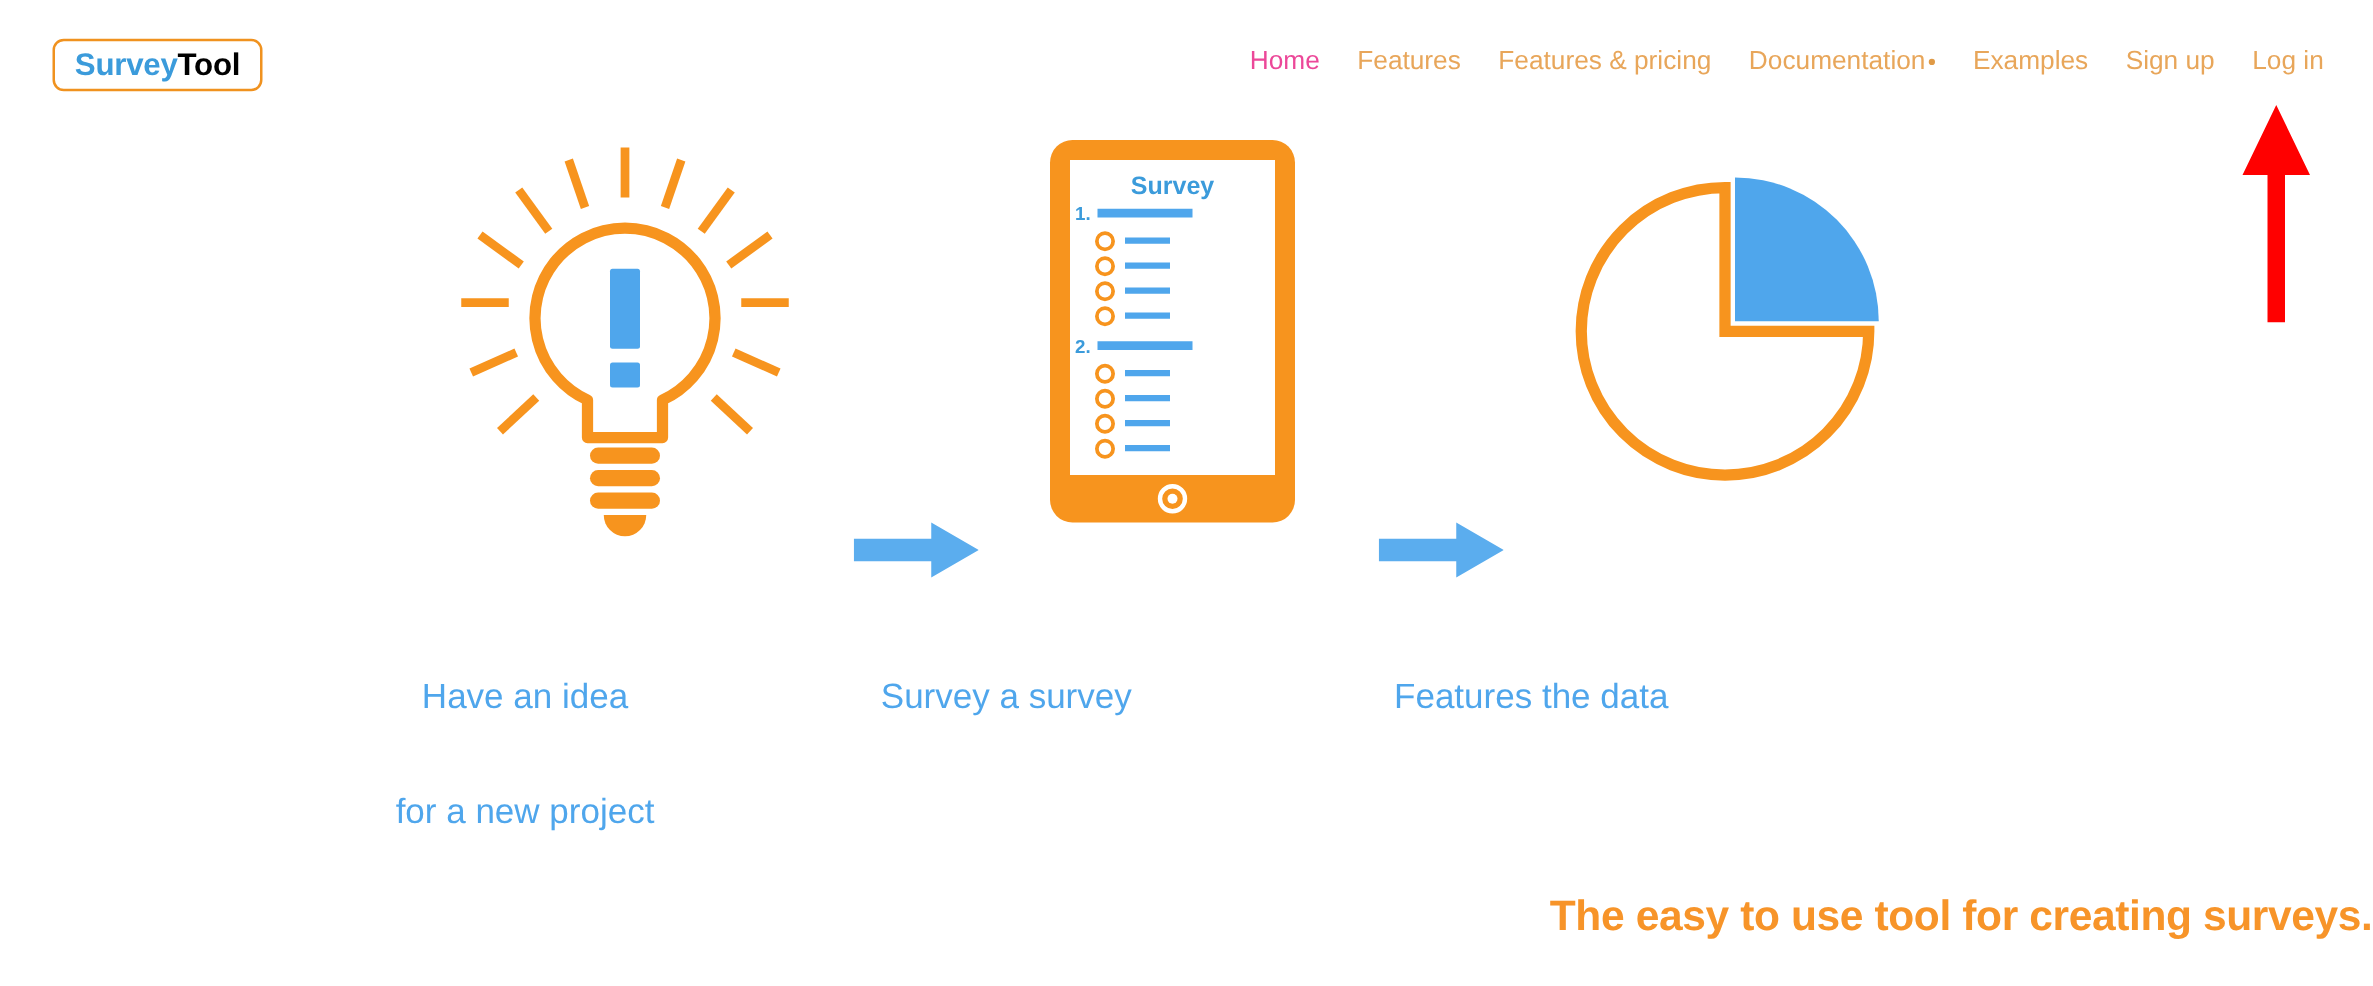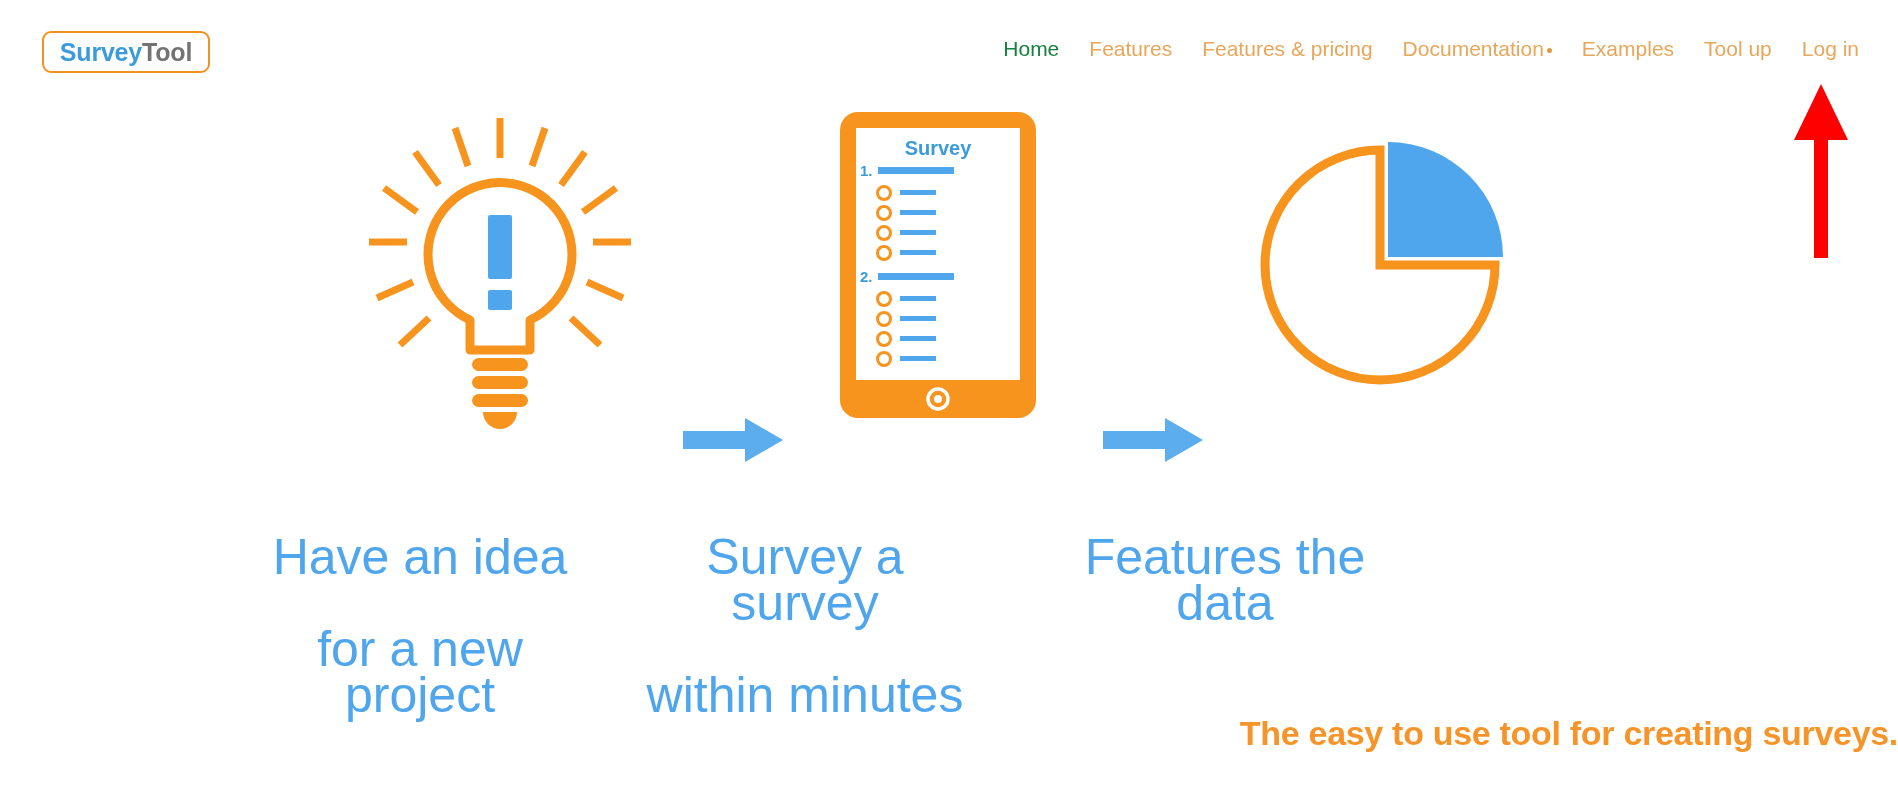--- a/index.html
+++ b/index.html
@@ -39,41 +39,41 @@
     cursor: pointer;
   }
   .logo-text {
     font-size: 25px;
     font-weight: bold;
     letter-spacing: -0.2px;
     line-height: 1;
     white-space: nowrap;
   }
   .logo-survey { color: #3B9BDB; }
-  .logo-tool   { color: #737373; }
+  .logo-tool   { color: #000000; }
 
   .nav {
     position: absolute;
     right: 24px;
     top: 36px;
     display: flex;
     align-items: baseline;
     gap: 0px;
     white-space: nowrap;
   }
   .nav-item {
     font-size: 21px;
     color: #E8A65A;
     padding: 0 15px;
     cursor: pointer;
     text-decoration: none;
     line-height: 26px;
     font-family: "Liberation Sans", sans-serif;
   }
-  .nav-item.active { color: #15803d; }
+  .nav-item.active { color: #ec4899; }
   .nav-caret {
     display: inline-block;
     width: 5px;
     height: 5px;
     border-radius: 50%;
     background: #E09A46;
     margin-left: 3px;
     vertical-align: middle;
   }
 
@@ -141,21 +141,21 @@
     position: absolute;
     top: 488px;
     left: 0;
     width: 1898px;
     height: 110px;
   }
   .caption {
     position: absolute;
     text-align: center;
     color: #4FA6EC;
-    font-size: 50px;
+    font-size: 28px;
     line-height: 46px;
     font-family: "Liberation Sans", sans-serif;
     font-weight: normal;
     white-space: pre-line;
   }
   .caption-1 { left: 255px;  top: 0; width: 330px; }
   .caption-2 { left: 640px;  top: 0; width: 330px; }
   .caption-3 { left: 1040px; top: 0; width: 370px; }
 
   
@@ -180,21 +180,21 @@
   <div class="logo-box">
     <span class="logo-text"><span class="logo-survey">Survey</span><span class="logo-tool">Tool</span></span>
   </div>
 
   <nav class="nav">
     <a class="nav-item active" href="#">Home</a>
     <a class="nav-item" href="#">Features</a>
     <a class="nav-item" href="#">Features &amp; pricing</a>
     <a class="nav-item" href="#"><span>Documentation</span><span class="nav-caret"></span></a>
     <a class="nav-item" href="#">Examples</a>
-    <a class="nav-item" href="#">Tool up</a>
+    <a class="nav-item" href="#">Sign up</a>
     <a class="nav-item" href="#">Log in</a>
   </nav>
 </div>
 
 <svg class="annot-arrow" viewBox="0 0 56 176">
   <polygon points="28,2 55,58 35,58 35,176 21,176 21,58 1,58" fill="#FF0000"></polygon>
 </svg>
 
 <div class="steps">
 
@@ -284,20 +284,19 @@
   </svg>
 </div>
 
 <div class="captions">
   <div class="caption caption-1">
     <div>Have an idea</div>
     <div>for a new project</div>
   </div>
   <div class="caption caption-2">
     <div>Survey a survey</div>
-    <div>within minutes</div>
   </div>
   <div class="caption caption-3">
     <div>Features the data</div>
   </div>
 </div>
 
 <div class="tagline">The easy to use tool for creating surveys.</div>
 
 </body></html>

